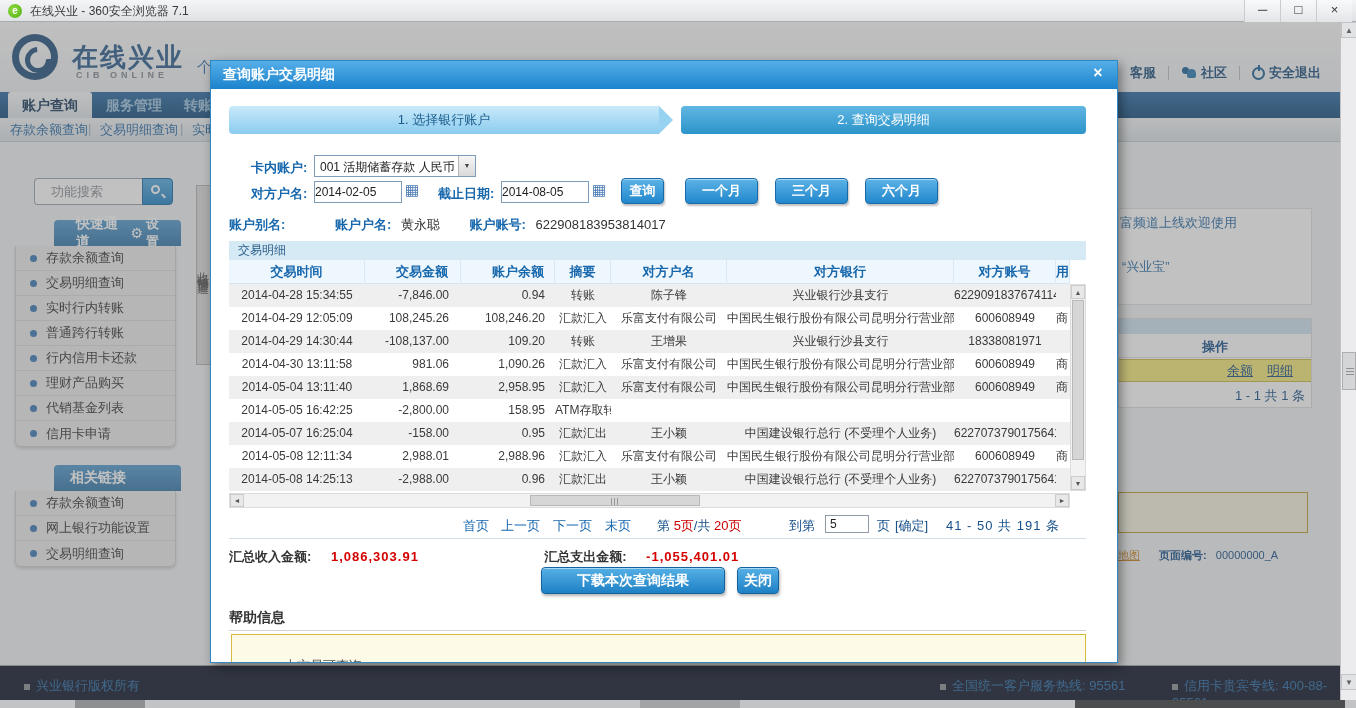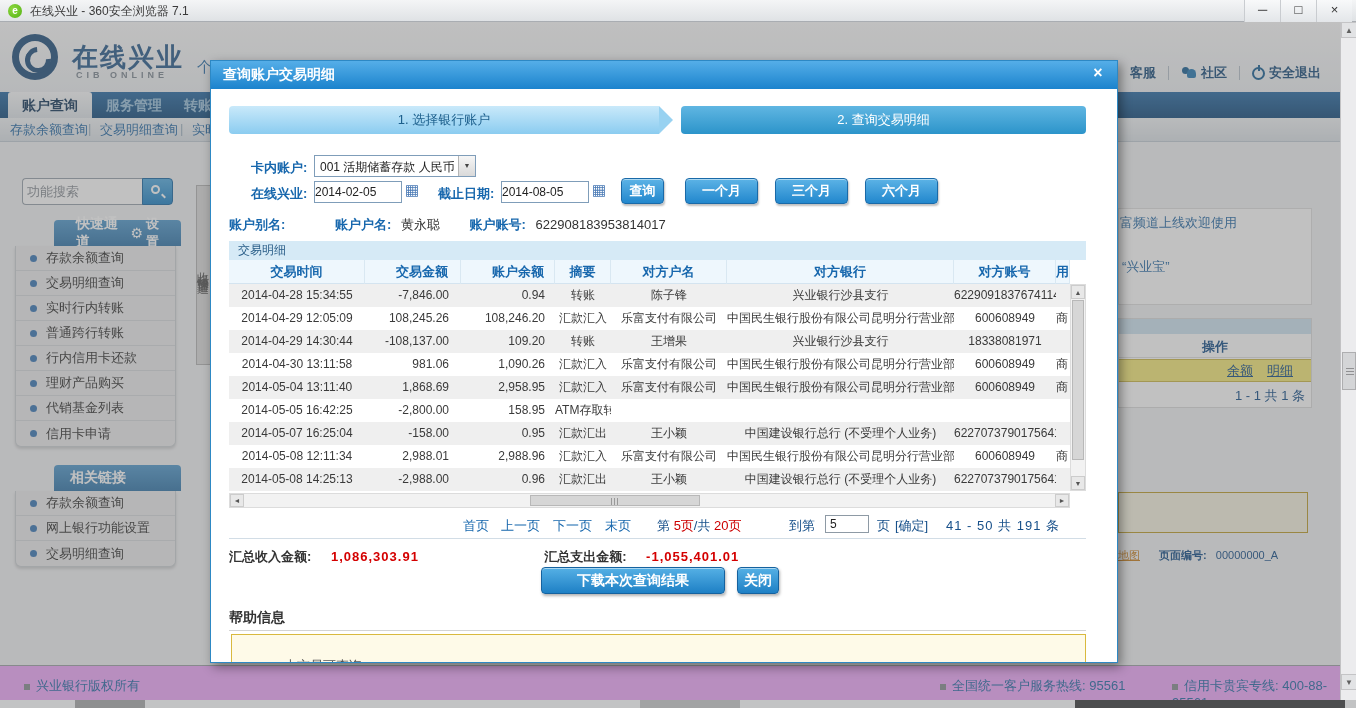--- a/index.html
+++ b/index.html
@@ -46,22 +46,22 @@
   #tab-0 { left:8px; } #tab-1 { left:92px; } #tab-2 { left:170px; width:46px; overflow:hidden; white-space:nowrap; padding-right:0; }
   
   #subnav { position:absolute; left:0; top:96px; width:1340px; height:24px; background:linear-gradient(#f2f5f7,#dde3e8);
     border-bottom:1px solid #c3cdd5; font-size:13px; color:#2a6da8; }
   .sn-item { position:absolute; top:3px; } .sn-sep { position:absolute; top:3px; color:#9fb3c2; }
   #sn-0 { left:10px; } #sn-s0 { left:88px; } #sn-1 { left:100px; } #sn-s1 { left:180px; }
   #sn-2 { left:192px; width:20px; overflow:hidden; white-space:nowrap; }
 
   
   #search-row { position:absolute; left:18px; top:156px; width:155px; height:27px; }
-  #search-input { position:absolute; left:4px; top:0; width:124px; height:27px; border:1px solid #9aa4ad; border-right:none;
-    border-radius:4px 0 0 4px; background:#fff; font-size:13px; color:#8a9097; padding-left:4px; line-height:25px; }
+  #search-input { position:absolute; left:16px; top:0; width:124px; height:27px; border:1px solid #9aa4ad; border-right:none;
+    border-radius:4px 0 0 4px; background:#fff; font-size:13px; color:#8a9097; padding-left:16px; line-height:25px; }
   #search-btn { position:absolute; left:124px; top:0; width:31px; height:27px; border-radius:0 4px 4px 0;
     background:linear-gradient(#58aee2,#2384c6); border:1px solid #1d6ba6; }
   .magnifier { position:absolute; left:8px; top:6px; width:9px; height:9px; border:2px solid #fff; border-radius:50%; }
   .magnifier::after { content:""; position:absolute; left:8px; top:8px; width:5px; height:2px; background:#fff; transform:rotate(45deg); }
   .side-panel-head { position:absolute; left:18px; width:127px; height:26px; border-radius:4px 4px 0 0;
     background:linear-gradient(#549bce,#3578ab); color:#fff; font-weight:bold; font-size:14px;
     display:flex; align-items:center;margin-left:36px; }
   #quick-head { top:198px; } #quick-head .ph-title { margin-left:22px; }
   #quick-head .ph-set { margin-left:auto; margin-right:10px; font-size:13px; display:flex; align-items:center; }
   #quick-head .gear { font-size:14px; margin-right:3px; }
@@ -90,21 +90,21 @@
     align-items:center; padding-right:18px; }
   #ops-yellowrow a { font-size:13px; color:#17508a; text-decoration:underline; margin-left:14px; }
   #ops-count { position:absolute; right:6px; top:68px; font-size:13px; color:#17508a; }
   #olive-box { position:absolute; left:1118px; top:470px; width:190px; height:41px; background:#f7f4e2; border:1px solid #bf9f2e; }
   #mapline { position:absolute; left:1118px; top:526px; font-size:11px; white-space:nowrap; }
   #map-link { color:#c87f1e; text-decoration:underline; display:inline-block; width:30px; overflow:hidden; vertical-align:top; white-space:nowrap; }
   #pageno-label { color:#17508a; font-weight:bold; margin-left:8px; }
   #pageno-value { color:#17508a; margin-left:6px; }
 
   
-  #pagefooter { position:absolute; left:0; top:643px; width:1348px; height:35px; background:#f0abfc; border-top:1px solid #9fa3a7; }
+  #pagefooter { position:absolute; left:0; top:643px; width:1348px; height:35px; background:#0f172a; border-top:1px solid #9fa3a7; }
   .ft-item { position:absolute; top:11px; font-size:13px; color:#2a6da8; }
   .ft-bullet { display:inline-block; width:6px; height:6px; background:#8a8f94; margin-right:6px; vertical-align:middle; }
   #ft-0 { left:24px; } #ft-1 { left:940px; } #ft-2 { left:1172px; }
   
   #taskbar { position:absolute; left:0; top:678px; width:1356px; height:8px; background:#c2c3c4; }
   #taskbar .tseg1 { position:absolute; left:75px; width:70px; height:8px; background:#8e8f90; }
   #taskbar .tseg2 { position:absolute; left:640px; width:100px; height:8px; background:#a2a3a4; }
   #taskbar .tseg3 { position:absolute; left:1075px; width:270px; height:8px; background:#4c4d4e; }
 
   
@@ -386,21 +386,21 @@
       <div id="steps">
         <div id="step2">2. 查询交易明细</div>
         <div id="step1">1. 选择银行账户</div>
       </div>
 
       <div class="f-label" id="lbl-account">卡内账户:</div>
       <div id="sel-account">
         <span class="sel-text">001 活期储蓄存款 人民币</span>
         <span class="sel-btn">▼</span>
       </div>
-      <div class="f-label" id="lbl-start">在线兴业:</div>
+      <div class="f-label" id="lbl-start">对方户名:</div>
       <div class="d-input" id="inp-start">2014-02-05</div>
       <div class="cal-icon" id="cal-start">▦</div>
       <div class="f-label" id="lbl-end">截止日期:</div>
       <div class="d-input" id="inp-end">2014-08-05</div>
       <div class="cal-icon" id="cal-end">▦</div>
       <div class="blue-btn" id="btn-query">查询</div>
       <div class="blue-btn" id="btn-m1">一个月</div>
       <div class="blue-btn" id="btn-m3">三个月</div>
       <div class="blue-btn" id="btn-m6">六个月</div>
 

